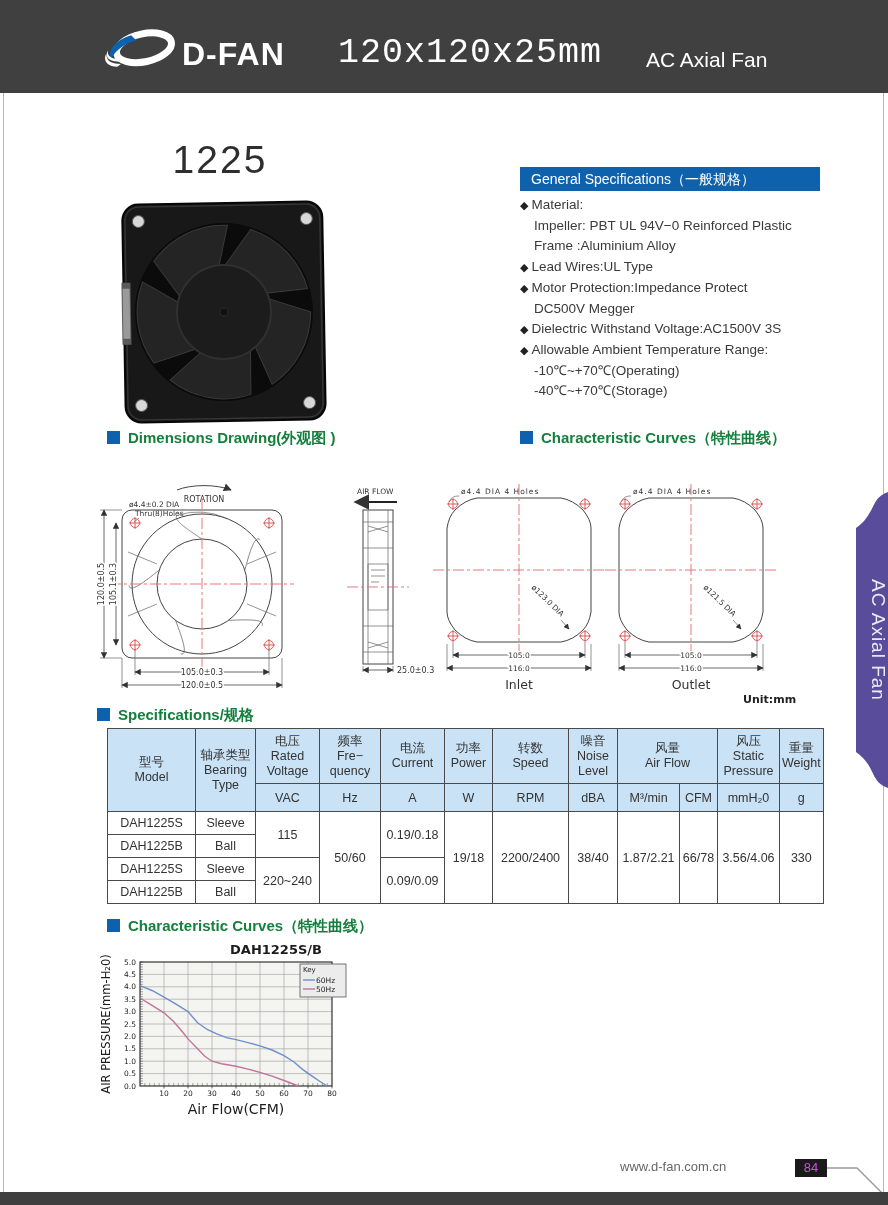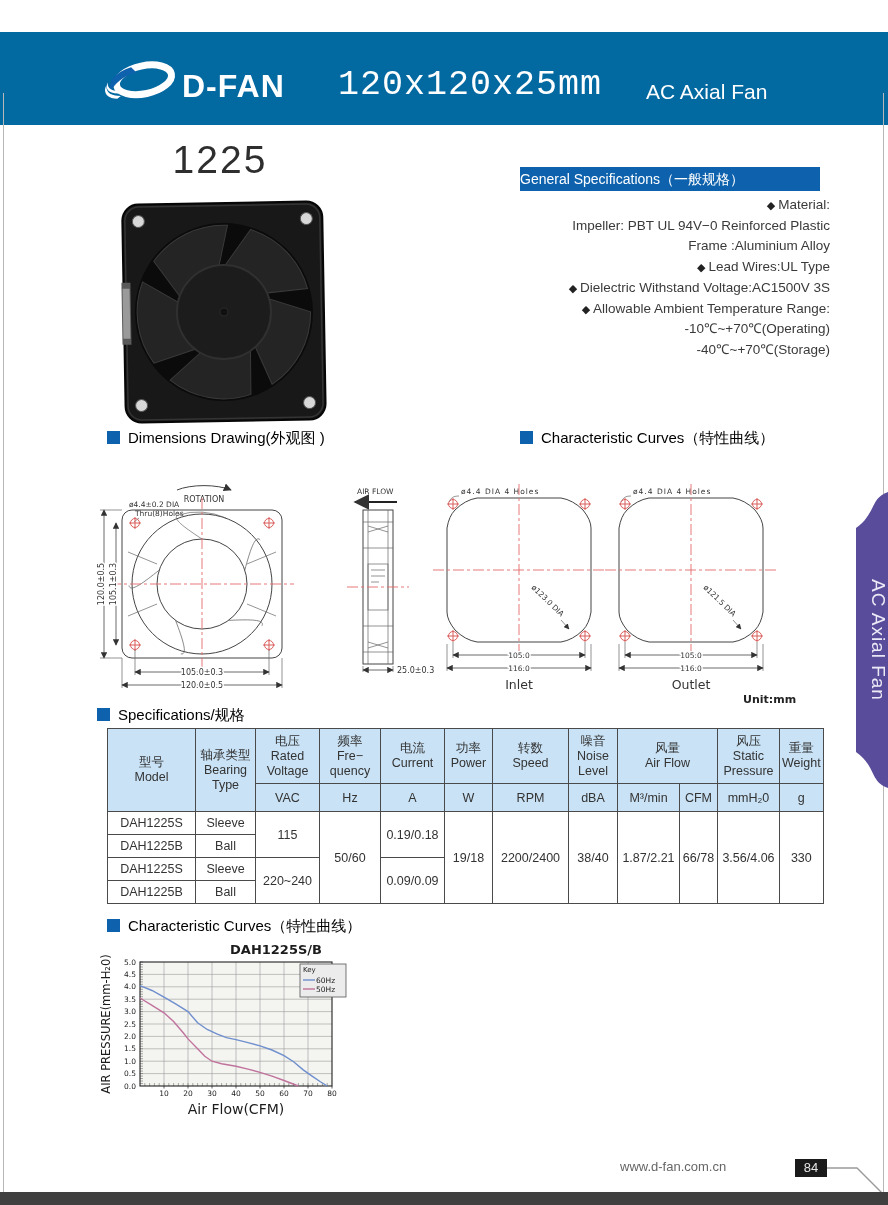--- a/index.html
+++ b/index.html
@@ -1,58 +1,58 @@
 <!DOCTYPE html>
 <html><head>
 <meta charset="utf-8">
 <style>
   html,body{margin:0;padding:0;background:#e8e8e8;}
   .page{position:relative;width:888px;height:1205px;background:#ffffff;overflow:hidden;
         font-family:"Liberation Sans",sans-serif;color:#333;}
   
-  .banner{position:absolute;left:0;top:0;width:888px;height:93px;background:#0369a1;margin-top:32px;}
+  .banner{position:absolute;left:0;top:0;width:888px;height:93px;background:#404040;}
   .brand{position:absolute;left:182px;top:36px;font-size:32px;font-weight:bold;color:#fff;letter-spacing:1px;}
   .sizeTxt{position:absolute;left:338px;top:33px;font-size:35px;color:#fff;letter-spacing:1px;font-family:Liberation Mono, monospace;}
   .subTxt{position:absolute;left:646px;top:48px;font-size:21px;color:#fff;}
   .logo{position:absolute;left:104px;top:26px;}
   
   .edge{position:absolute;background:#b8b8b8;width:1px;top:93px;bottom:13px;}
   .edge.l{left:3px;} .edge.r{right:4px;}
   .botbar{position:absolute;left:0;bottom:0;width:888px;height:13px;background:#3f3f3f;}
   
   .model-big{position:absolute;left:120px;top:138px;width:200px;text-align:center;
              font-size:39px;color:#2e2e2e;letter-spacing:2px;}
   .fanimg{position:absolute;left:120px;top:197px;}
   
   .gs-bar{position:absolute;left:520px;top:167px;width:300px;height:24px;background:#0e62ad;
-          color:#fff;font-size:14px;line-height:24px;padding-left:0;box-sizing:border-box;}
+          color:#fff;font-size:14px;line-height:24px;padding-left:11px;box-sizing:border-box;}
   .gs-list{position:absolute;left:520px;top:195px;width:310px;font-size:13.5px;color:#3a3a3a;}
-  .gs-line{line-height:20.7px;white-space:nowrap;text-align:right;}
+  .gs-line{line-height:20.7px;white-space:nowrap;}
   .gs-line .dia{font-size:11px;margin-right:3px;color:#222;}
   .gs-line.ind{padding-left:14px;}
   
-  .sect{position:absolute;font-size:15px;color:#000000;font-weight:normal;white-space:nowrap;}
+  .sect{position:absolute;font-size:15px;color:#15803d;font-weight:bold;white-space:nowrap;}
   .sect .sq{display:inline-block;width:13px;height:13px;background:#0e62ad;margin-right:8px;
             vertical-align:-1px;}
   
   .spec-table{position:absolute;left:107px;top:728px;border-collapse:collapse;table-layout:fixed;
               font-size:12.5px;color:#333;}
   .spec-table th,.spec-table td{border:1px solid #4a4a4a;text-align:center;vertical-align:middle;
               padding:0 2px;font-weight:normal;}
   .spec-table thead th{background:#c9e2f5;}
   .spec-table .h1{height:55px;line-height:15px;}
   .spec-table .h2 th{height:27px;}
   .spec-table tbody td{height:22px;background:#fff;}
   
   .draw{position:absolute;left:95px;top:452px;}
   .chart{position:absolute;left:100px;top:936px;}
   .tab{position:absolute;left:836px;top:492px;}
   
   .site{position:absolute;left:620px;top:1159px;width:168px;text-align:left;font-size:13px;color:#666;}
-  .pageno{position:absolute;left:795px;top:1159px;width:32px;height:18px;background:#1a1a1a;color:#e5e5e5;
+  .pageno{position:absolute;left:795px;top:1159px;width:32px;height:18px;background:#1a1a1a;color:#d946ef;
           font-size:13px;text-align:center;line-height:18px;}
   .footline{position:absolute;left:827px;top:1155px;}
   svg text{font-family:"DejaVu Sans",sans-serif;}
 </style>
 </head>
 <body>
 
 <div class="page">
 
   <div class="banner">
@@ -100,20 +100,22 @@
       <rect x="-1" y="84" width="7" height="50" fill="#9a9a9a"></rect>
     </g>
   </svg>
 
   <div class="gs-bar">General Specifications（一般规格）</div>
   <div class="gs-list" id="gs-list">
       <div class="gs-line"><span class="dia">◆</span>Material:</div>
       <div class="gs-line ind">Impeller: PBT UL 94V−0 Reinforced Plastic</div>
       <div class="gs-line ind">Frame :Aluminium Alloy</div>
       <div class="gs-line"><span class="dia">◆</span>Lead Wires:UL Type</div>
+      <div class="gs-line"><span class="dia">◆</span>Motor Protection:Impedance Protect</div>
+      <div class="gs-line ind">DC500V Megger</div>
       <div class="gs-line"><span class="dia">◆</span>Dielectric Withstand Voltage:AC1500V 3S</div>
       <div class="gs-line"><span class="dia">◆</span>Allowable Ambient Temperature Range:</div>
       <div class="gs-line ind">-10℃~+70℃(Operating)</div>
       <div class="gs-line ind">-40℃~+70℃(Storage)</div>
     </div>
 
   <div class="sect" style="left:107px;top:429px;">
     <span class="sq"></span><span>Dimensions Drawing(外观图 )</span>
   </div>
   <div class="sect" style="left:520px;top:429px;">

